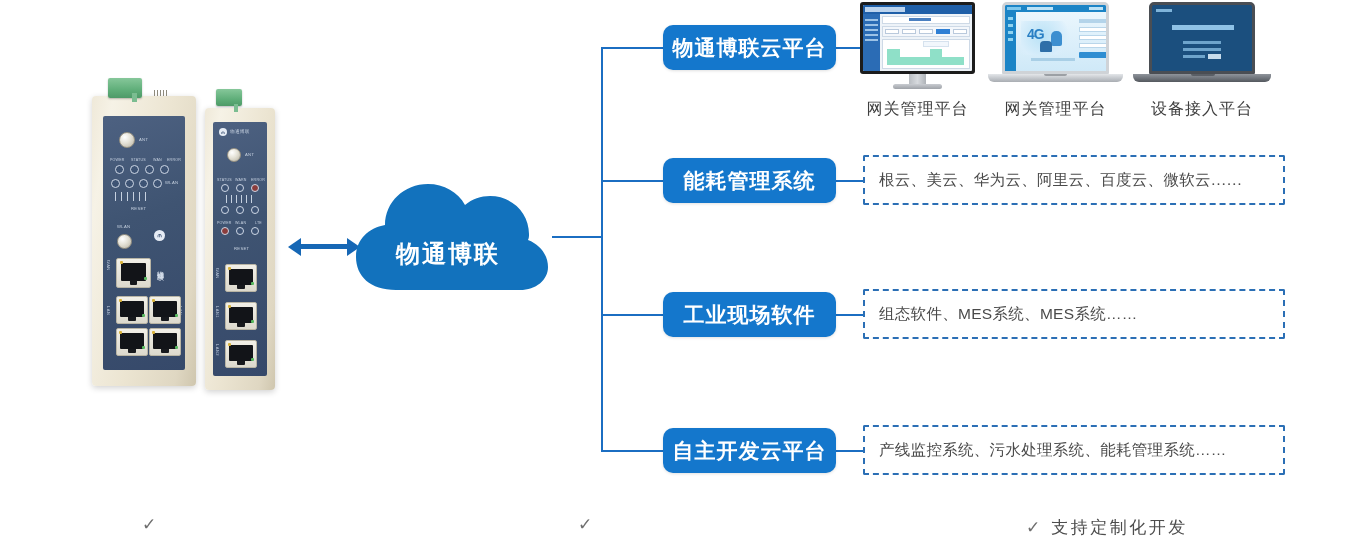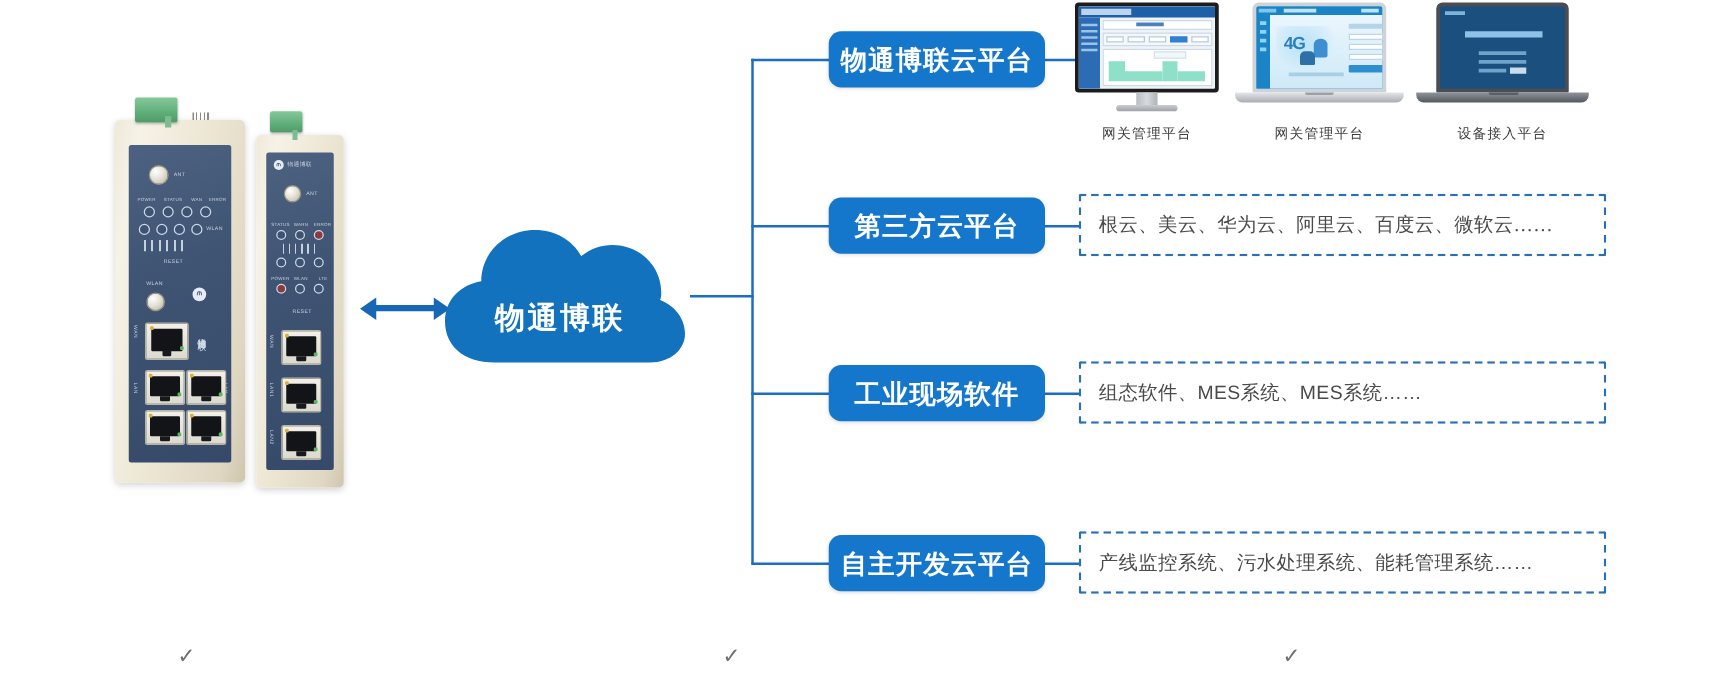--- a/index.html
+++ b/index.html
@@ -69,21 +69,21 @@
 
   
   .dashbox{
     position:absolute;border:2px dashed #2b6fb5;border-radius:2px;
     display:flex;align-items:center;
     color:#4a4a4a;font-size:15.5px;letter-spacing:.3px;
     padding-left:14px;box-sizing:border-box;
   }
 
   
-  .cap{position:absolute;color:#3e3e3e;font-size:11px;letter-spacing:1px;text-align:center;white-space:nowrap;}
+  .cap{position:absolute;color:#3e3e3e;font-size:16px;letter-spacing:1px;text-align:center;white-space:nowrap;}
 
   
   .mon-frame{position:absolute;background:#1c1c1c;border-radius:3px;padding:3px;box-sizing:border-box;}
   .mon-scr{position:absolute;inset:3px;overflow:hidden;background:#eef3f8;border-radius:1px;}
   .mon-neck{position:absolute;background:linear-gradient(90deg,#b9bdc2,#d7dade,#aeb2b7);}
   .mon-base{position:absolute;background:linear-gradient(180deg,#c9ccd1,#9ea2a8);border-radius:3px;}
 
   
   .lap-lid{position:absolute;border-radius:5px 5px 1px 1px;box-sizing:border-box;overflow:hidden;}
   .lap-scr{position:absolute;inset:0;overflow:hidden;}
@@ -263,21 +263,21 @@
 <div class="ln-h" style="left:601px;top:180px;width:63px;"></div>
 <div class="ln-h" style="left:601px;top:314px;width:63px;"></div>
 <div class="ln-h" style="left:601px;top:450px;width:63px;"></div>
 
 <div class="ln-h" style="left:835px;top:47px;width:28px;"></div>
 <div class="ln-h" style="left:835px;top:180px;width:29px;"></div>
 <div class="ln-h" style="left:835px;top:314px;width:29px;"></div>
 <div class="ln-h" style="left:835px;top:450px;width:29px;"></div>
 
 <div class="pill" style="left:663px;top:25px;width:173px;height:45px;">物通博联云平台</div>
-<div class="pill" style="left:663px;top:158px;width:173px;height:45px;">第三方云平台</div>
+<div class="pill" style="left:663px;top:158px;width:173px;height:45px;">能耗管理系统</div>
 <div class="pill" style="left:663px;top:292px;width:173px;height:45px;">工业现场软件</div>
 <div class="pill" style="left:663px;top:428px;width:173px;height:45px;">自主开发云平台</div>
 
 <div class="dashbox" style="left:863px;top:155px;width:422px;height:50px;font-family:Liberation Serif, serif;">根云、美云、华为云、阿里云、百度云、微软云……</div>
 <div class="dashbox" style="left:863px;top:289px;width:422px;height:50px;">组态软件、MES系统、MES系统……</div>
 <div class="dashbox" style="left:863px;top:425px;width:422px;height:50px;">产线监控系统、污水处理系统、能耗管理系统……</div>
 
 <div class="abs" style="left:860px;top:2px;width:115px;height:90px;">
   <div class="mon-frame" style="left:0;top:0;width:115px;height:72px;">
     <div class="mon-scr">
@@ -359,13 +359,14 @@
 <div class="cap" style="left:1133px;top:99px;width:138px;">设备接入平台</div>
 
 <div class="chk-row" style="left:142px;top:516px;">
   <span class="chk-mark">✓</span>
 </div>
 <div class="chk-row" style="left:578px;top:516px;">
   <span class="chk-mark">✓</span>
 </div>
 <div class="chk-row" style="left:1026px;top:516px;">
   <span class="chk-mark">✓</span>
+  <span class="chk-text">支持定制化开发</span>
 </div>
 
 </body></html>

